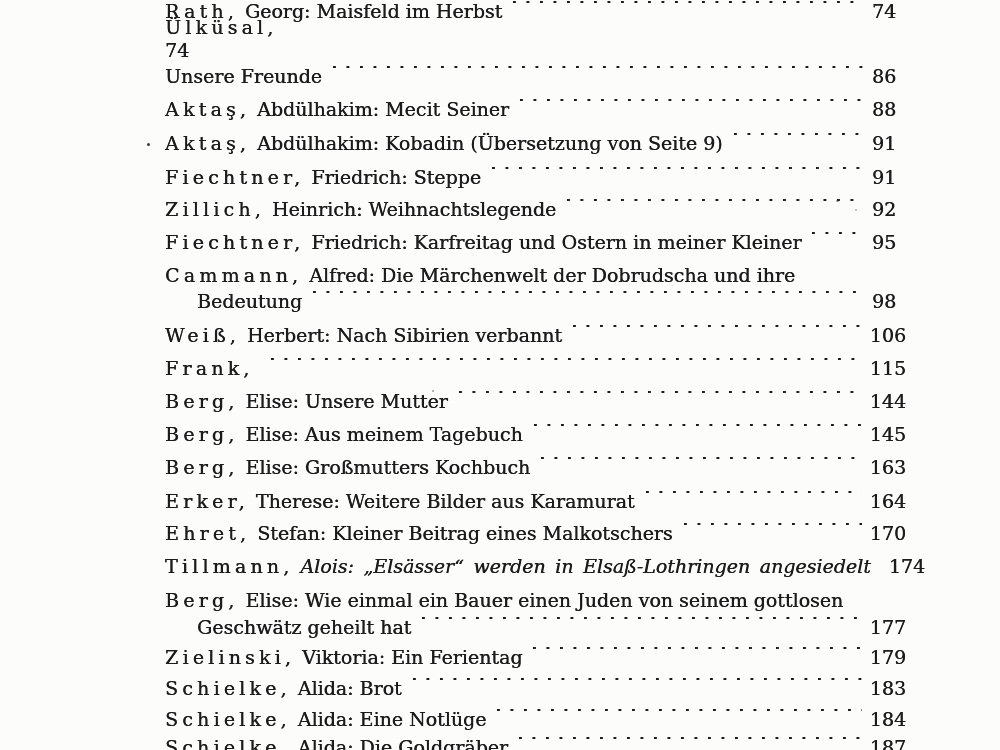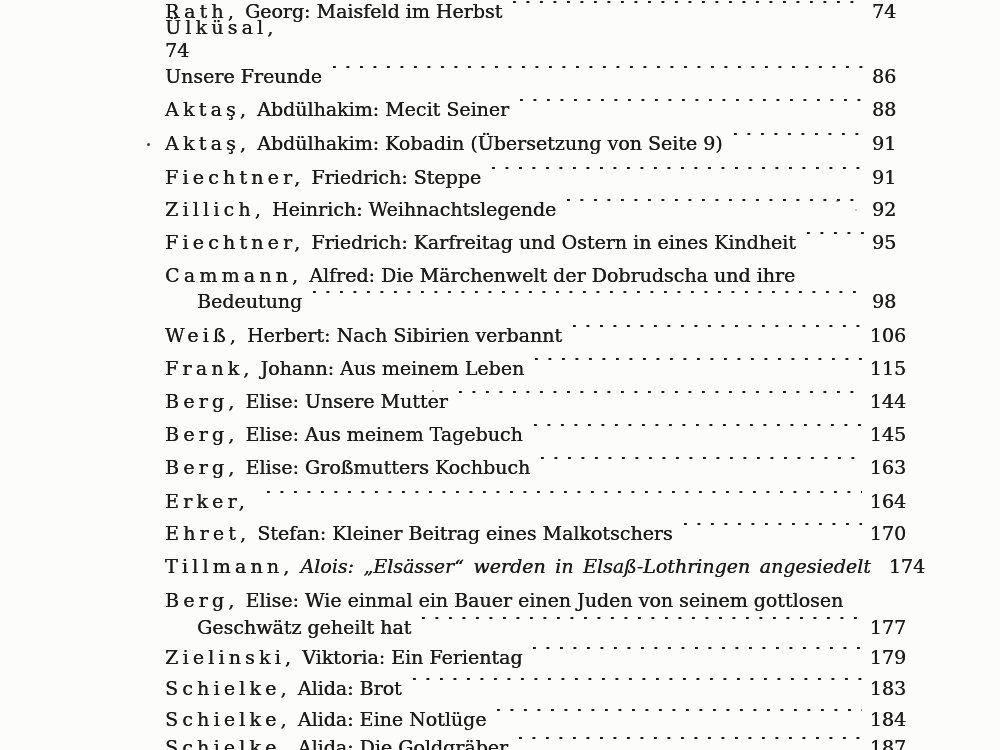--- a/index.html
+++ b/index.html
@@ -120,21 +120,21 @@
         <span class="page-number">91</span>
       </div>
       <div class="toc-row" style="top: 198px;">
         <span class="entry-author">Zillich,</span>
         <span class="entry-text">Heinrich: Weihnachtslegende</span>
         <span class="dot-leader"></span>
         <span class="page-number">92</span>
       </div>
       <div class="toc-row" style="top: 231px;">
         <span class="entry-author">Fiechtner,</span>
-        <span class="entry-text">Friedrich: Karfreitag und Ostern in eines Kindheit</span>
+        <span class="entry-text">Friedrich: Karfreitag und Ostern in meiner Kleiner</span>
         <span class="dot-leader"></span>
         <span class="page-number">95</span>
       </div>
       <div class="toc-row no-leader" style="top: 264px;">
         <span class="entry-author">Cammann,</span>
         <span class="entry-text">Alfred: Die Märchenwelt der Dobrudscha und ihre</span>
         <span class="dot-leader"></span>
         <span class="page-number"></span>
       </div>
       <div class="toc-row indent" style="top: 290px;">
@@ -143,21 +143,20 @@
         <span class="page-number">98</span>
       </div>
       <div class="toc-row" style="top: 324px;">
         <span class="entry-author">Weiß,</span>
         <span class="entry-text">Herbert: Nach Sibirien verbannt</span>
         <span class="dot-leader"></span>
         <span class="page-number">106</span>
       </div>
       <div class="toc-row" style="top: 357px;">
         <span class="entry-author">Frank,</span>
-        <span class="entry-text">Johann: Aus meinem Leben</span>
         <span class="dot-leader"></span>
         <span class="page-number">115</span>
       </div>
       <div class="toc-row" style="top: 390px;">
         <span class="entry-author">Berg,</span>
         <span class="entry-text">Elise: Unsere Mutter</span>
         <span class="dot-leader"></span>
         <span class="page-number">144</span>
       </div>
       <div class="toc-row" style="top: 423px;">
@@ -167,20 +166,21 @@
         <span class="page-number">145</span>
       </div>
       <div class="toc-row" style="top: 456px;">
         <span class="entry-author">Berg,</span>
         <span class="entry-text">Elise: Großmutters Kochbuch</span>
         <span class="dot-leader"></span>
         <span class="page-number">163</span>
       </div>
       <div class="toc-row" style="top: 490px;">
         <span class="entry-author">Erker,</span>
+        <span class="entry-text">Therese: Weitere Bilder aus Karamurat</span>
         <span class="dot-leader"></span>
         <span class="page-number">164</span>
       </div>
       <div class="toc-row" style="top: 522px;">
         <span class="entry-author">Ehret,</span>
         <span class="entry-text">Stefan: Kleiner Beitrag eines Malkotschers</span>
         <span class="dot-leader"></span>
         <span class="page-number">170</span>
       </div>
       <div class="toc-row no-leader spread" style="top: 555px;">

